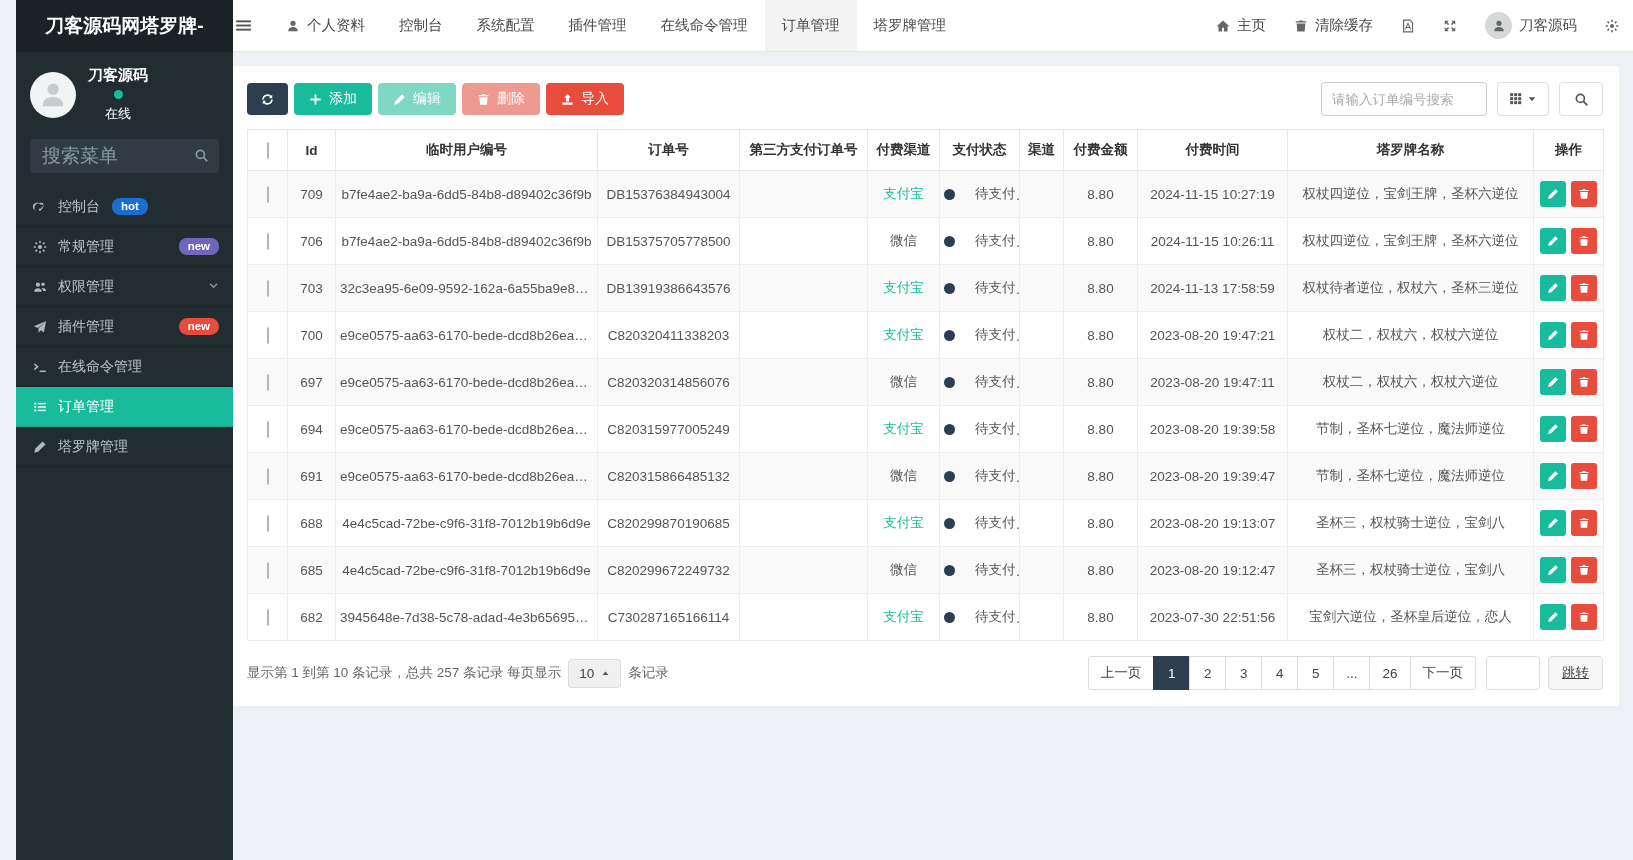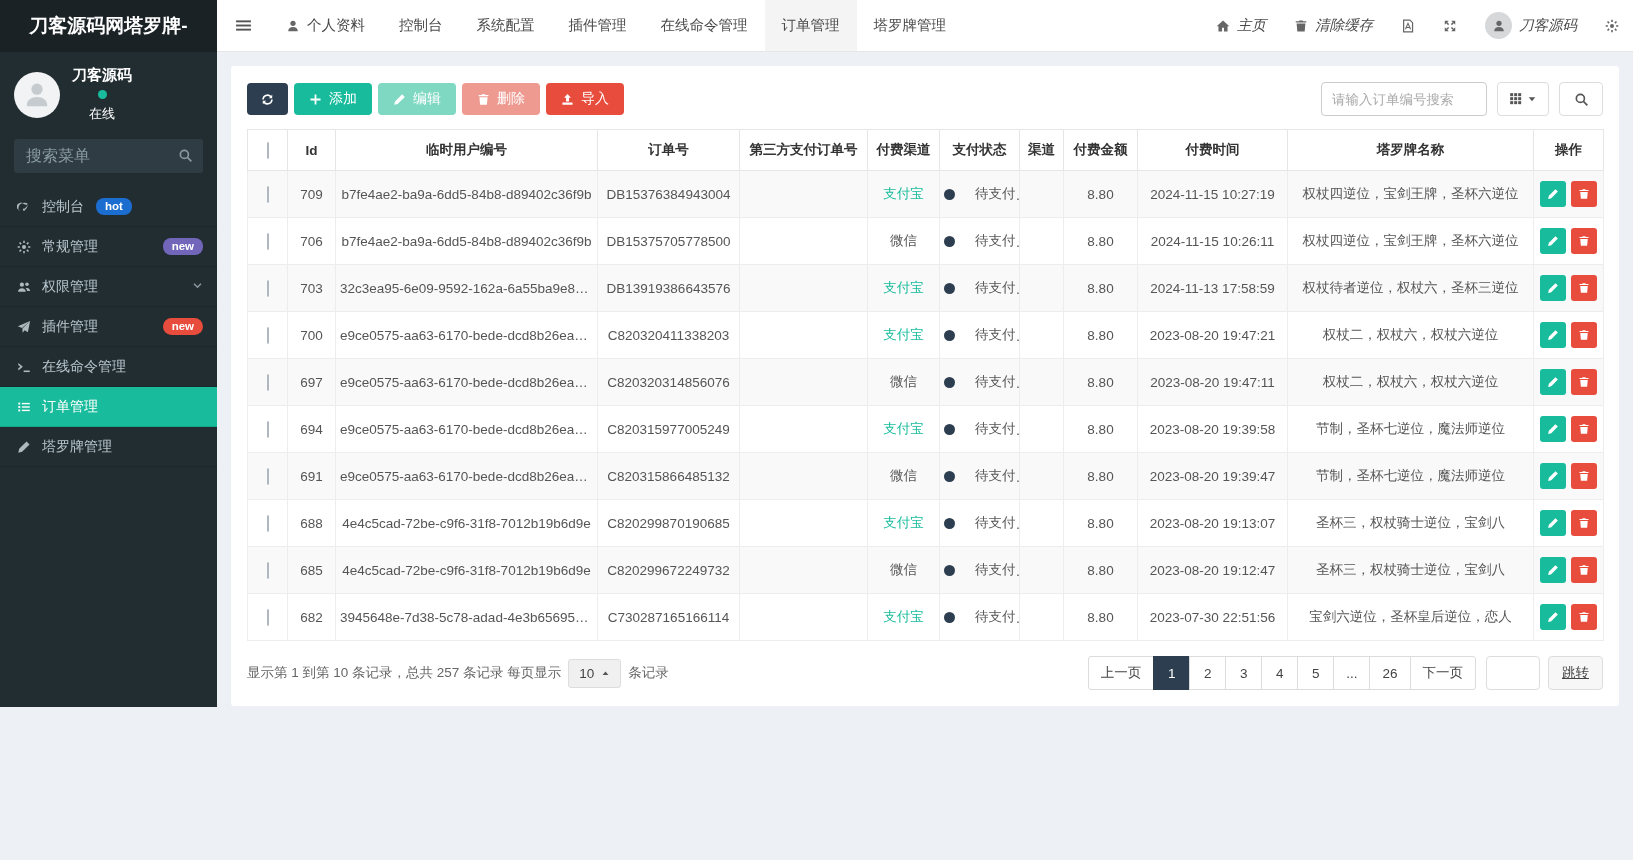--- a/index.html
+++ b/index.html
@@ -7,50 +7,50 @@
     --side:#222d32; --side-dark:#1a2226; --side-text:#b8c7ce; --bg:#edf0f4;
     --border:#e4e7ea; --tblborder:#ededed;
   }
   *{box-sizing:border-box; margin:0; padding:0;}
   html,body{width:1633px;height:860px;overflow:hidden;}
   body{font-family:"Liberation Sans","DejaVu Sans",sans-serif; background:var(--bg); position:relative; font-size:14px; color:#444;}
   .ic{display:inline-flex; align-items:center; justify-content:center;}
   .ic svg{width:1em;height:1em;fill:currentColor;display:block;}
 
   
-  .sidebar{position:absolute;left:0;top:0;width:217px;height:707px;background:var(--side);z-index:5;}
+  .sidebar{position:absolute;left:16px;top:0;width:217px;height:860px;background:var(--side);z-index:5;}
   .logo{height:52px;background:var(--side-dark);color:#fff;font-size:19px;font-weight:bold;display:flex;align-items:center;justify-content:center;white-space:nowrap;cursor:pointer;}
   .user-panel{display:flex;align-items:center;gap:12px;padding:14px 12px 12px 14px;}
   .avatar-lg{width:46px;height:46px;border-radius:50%;background:#f1f3f4;display:flex;align-items:center;justify-content:center;color:#c6cbd0;font-size:30px;overflow:hidden;}
   .user-name{color:#fff;font-weight:bold;font-size:15px;margin-bottom:5px;}
   .user-status{color:#fff;font-size:13px;display:flex;align-items:center;gap:6px;flex-direction:column;}
   .dot{width:9px;height:9px;border-radius:50%;background:var(--teal);display:inline-block;}
   .sidebar-search{margin:4px 14px 14px;position:relative;}
-  .sidebar-search input{width:100%;height:34px;background:#2f3c43;border:none;border-radius:3px;color:#ccc;padding:0 32px 0 12px;font-size:16px;outline:none;}
+  .sidebar-search input{width:100%;height:34px;background:#2f3c43;border:none;border-radius:3px;color:#ccc;padding:0 32px 0 12px;font-size:19px;outline:none;}
   .sidebar-search input::placeholder{color:#8a9aa2;}
   .sidebar-search .ic{position:absolute;right:10px;top:9px;color:#8a9aa2;font-size:15px;cursor:pointer;}
   .menu{margin-top:10px;}
   .menu-item{height:40px;display:flex;align-items:center;padding:0 14px;color:var(--side-text);font-size:14px;cursor:pointer;border-bottom:1px solid rgba(0,0,0,.12);}
   .menu-item .mi-ic{font-size:14px;width:20px;margin-right:8px;color:#aeb9bf;}
   .menu-item.active{background:var(--teal);color:#fff;}
   .menu-item.active .mi-ic{color:#fff;}
   .badge{margin-left:auto;color:#fff;font-size:11.5px;font-weight:bold;padding:3px 9px;line-height:1;}
   .badge.rounded{border-radius:8px;margin-left:12px;}
   .badge.rounded-lg{border-radius:8px;}
   .badge.pill{border-radius:999px;}
   .mi-chevron{margin-left:auto;color:#8b9aa3;font-size:11px;}
 
   
   .topnav{position:absolute;left:217px;top:0;width:1416px;height:52px;background:#fff;border-bottom:1px solid #e6e6e6;display:flex;align-items:stretch;z-index:4;}
   .burger{width:52px;display:flex;align-items:center;justify-content:center;color:#555;font-size:17px;cursor:pointer;}
   .tn-item{display:flex;align-items:center;gap:7px;padding:0 17px;color:#4a4a4a;font-size:14.5px;cursor:pointer;white-space:nowrap;}
   .tn-item .ic{color:#666;font-size:14px;}
   .tn-item.active{background:#f4f4f4;}
   .tn-right{margin-left:auto;display:flex;align-items:stretch;}
-  .tn-right .tn-item{padding:2px 14px;font-style:italic;}
+  .tn-right .tn-item{padding:2px 14px;}
   .avatar-sm{width:27px;height:27px;border-radius:50%;background:#d6d8da;display:flex;align-items:center;justify-content:center;color:#f3f4f5;font-size:18px;overflow:hidden;}
 
   
   .content{position:absolute;left:217px;top:52px;width:1416px;height:808px;background:var(--bg);padding:14px;}
   .panel{background:#fff;border-radius:3px;padding:16px;}
 
   .toolbar{display:flex;align-items:center;margin-bottom:13px;}
   .btn{height:32px;border:none;border-radius:4px;color:#fff;font-size:14px;display:inline-flex;align-items:center;gap:7px;padding:0 15px;margin-right:6px;cursor:pointer;font-family:inherit;}
   .btn .ic{font-size:13px;}
   .btn-refresh{background:var(--navy);padding:0 14px;}

